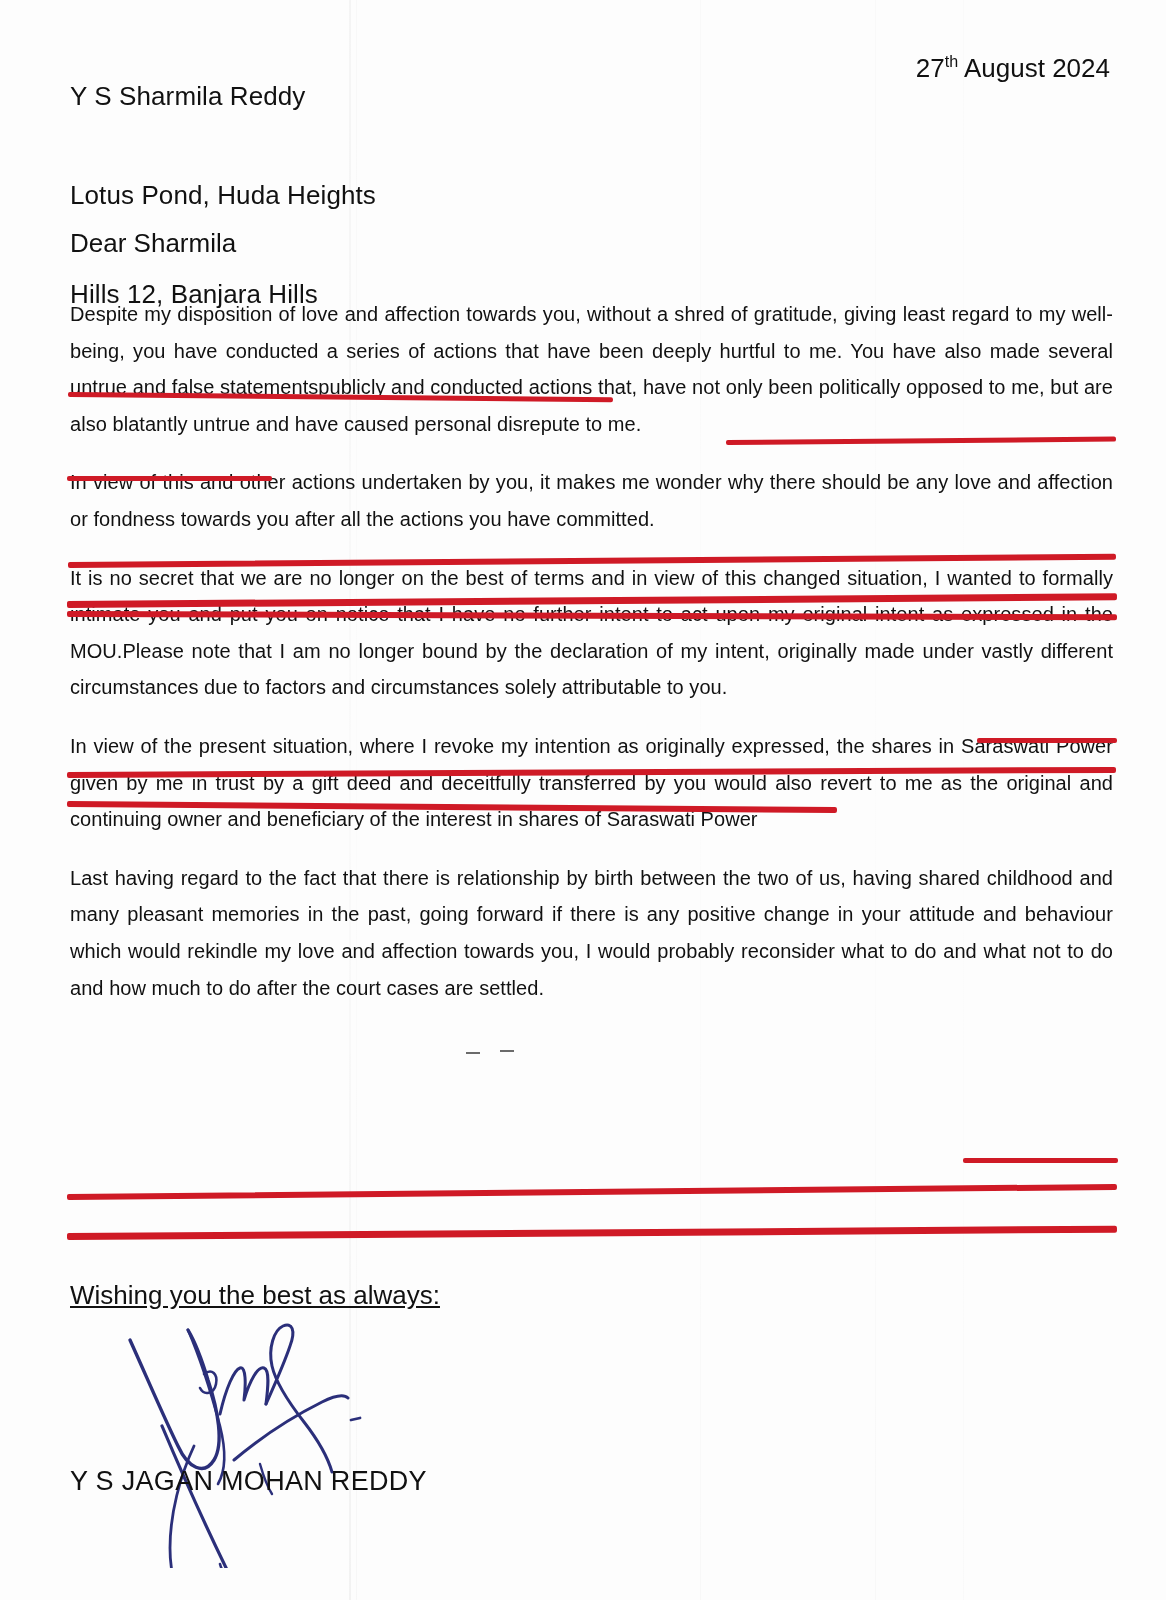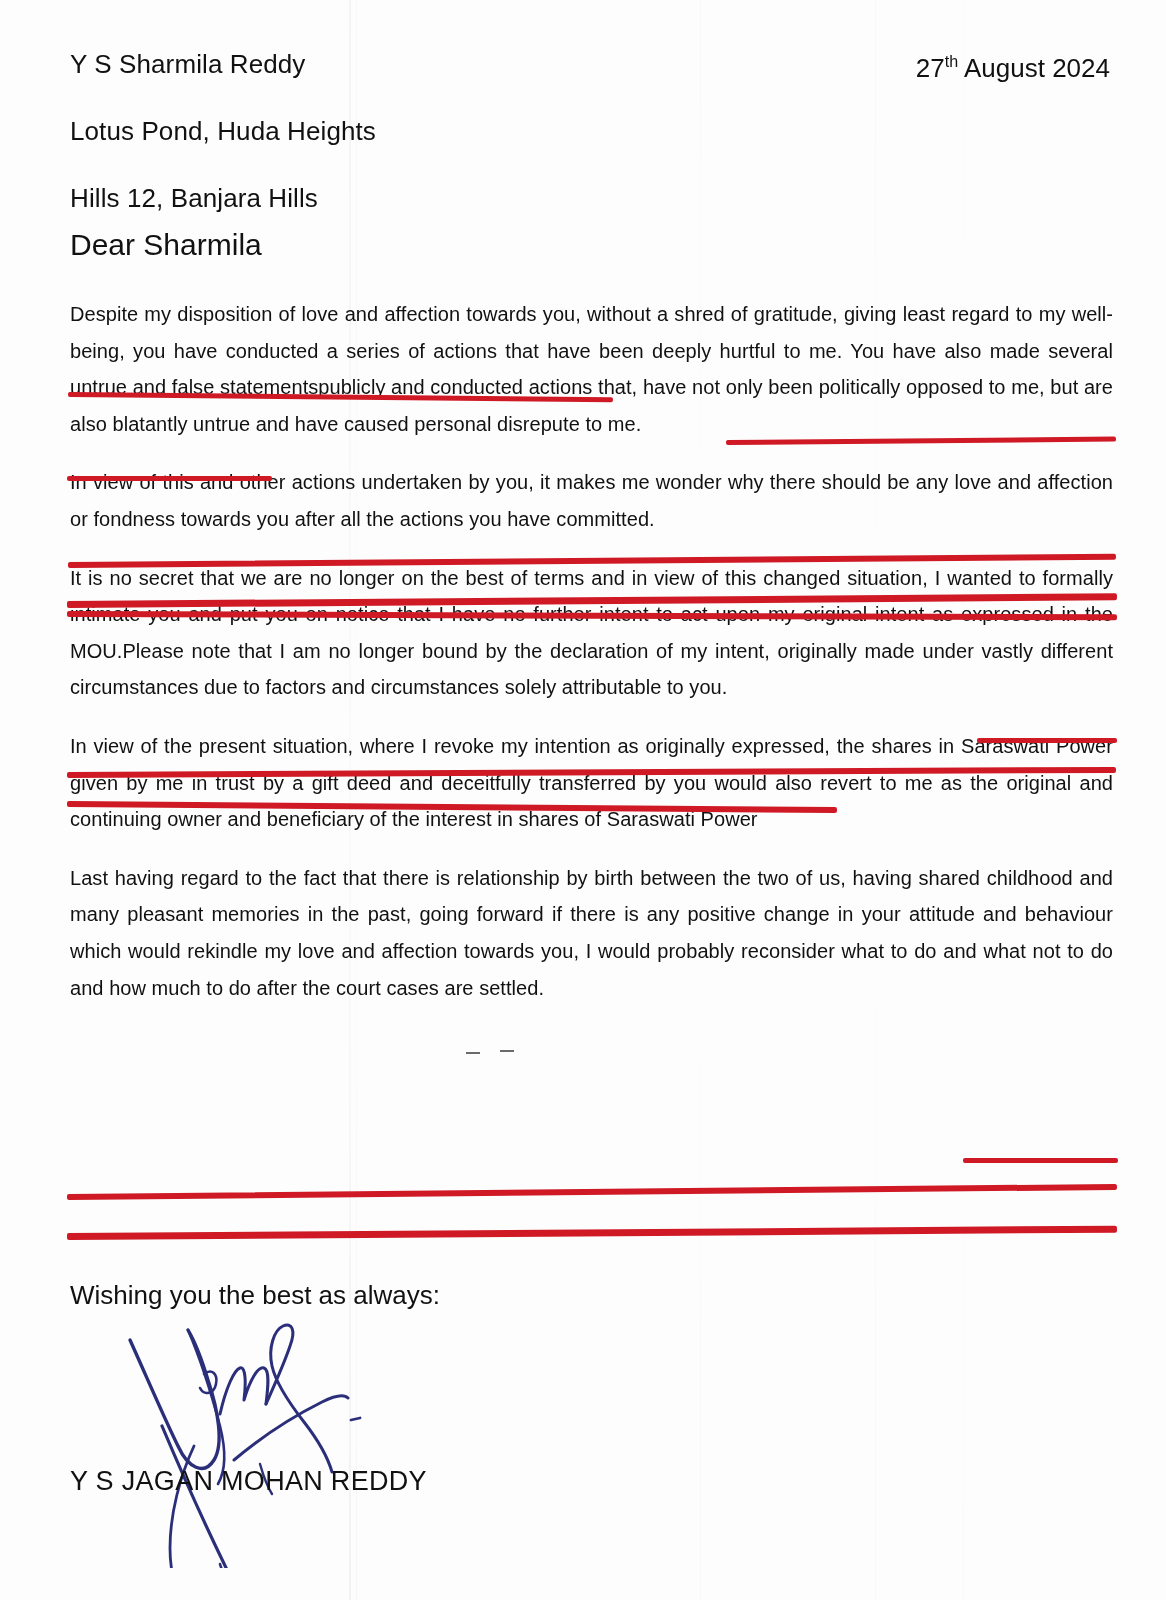--- a/index.html
+++ b/index.html
@@ -48,39 +48,39 @@
     display: flex;
     justify-content: space-between;
     align-items: flex-start;
   }
   .addr {
     font-size: 26px;
     line-height: 33.5px;
     letter-spacing: 0.1px;
     white-space: pre-line;
   }
-  .addr div { white-space: nowrap; }
+  .addr div { white-space: nowrap; margin-top: 32px; }
   .datebox {
     font-size: 26px;
     line-height: 33px;
     padding-top: 2px;
     white-space: nowrap;
     margin-top: 36px;
   }
   .datebox sup {
     font-size: 0.62em;
     vertical-align: super;
     line-height: 0;
   }
 
   .salutation {
     position: absolute;
     left: 70px;
     top: 228px;
-    font-size: 30px;
+    font-size: 26px;
   }
 
   .body-block {
     position: absolute;
     left: 70px;
     top: 296px;
     width: 1043px;
   }
   .para {
     font-size: 20px;
@@ -91,20 +91,21 @@
     position: relative;
     letter-spacing: 0.05px;
   }
   .para.last-line-left { text-align-last: left; }
 
   .closing {
     position: absolute;
     left: 70px;
     top: 1280px;
     font-size: 26px;
+    text-decoration: underline;
   }
 
   .signature-wrap {
     position: absolute;
     left: 108px;
     top: 1318px;
     width: 300px;
     height: 250px;
   }
   .signature-wrap svg { display: block; }

